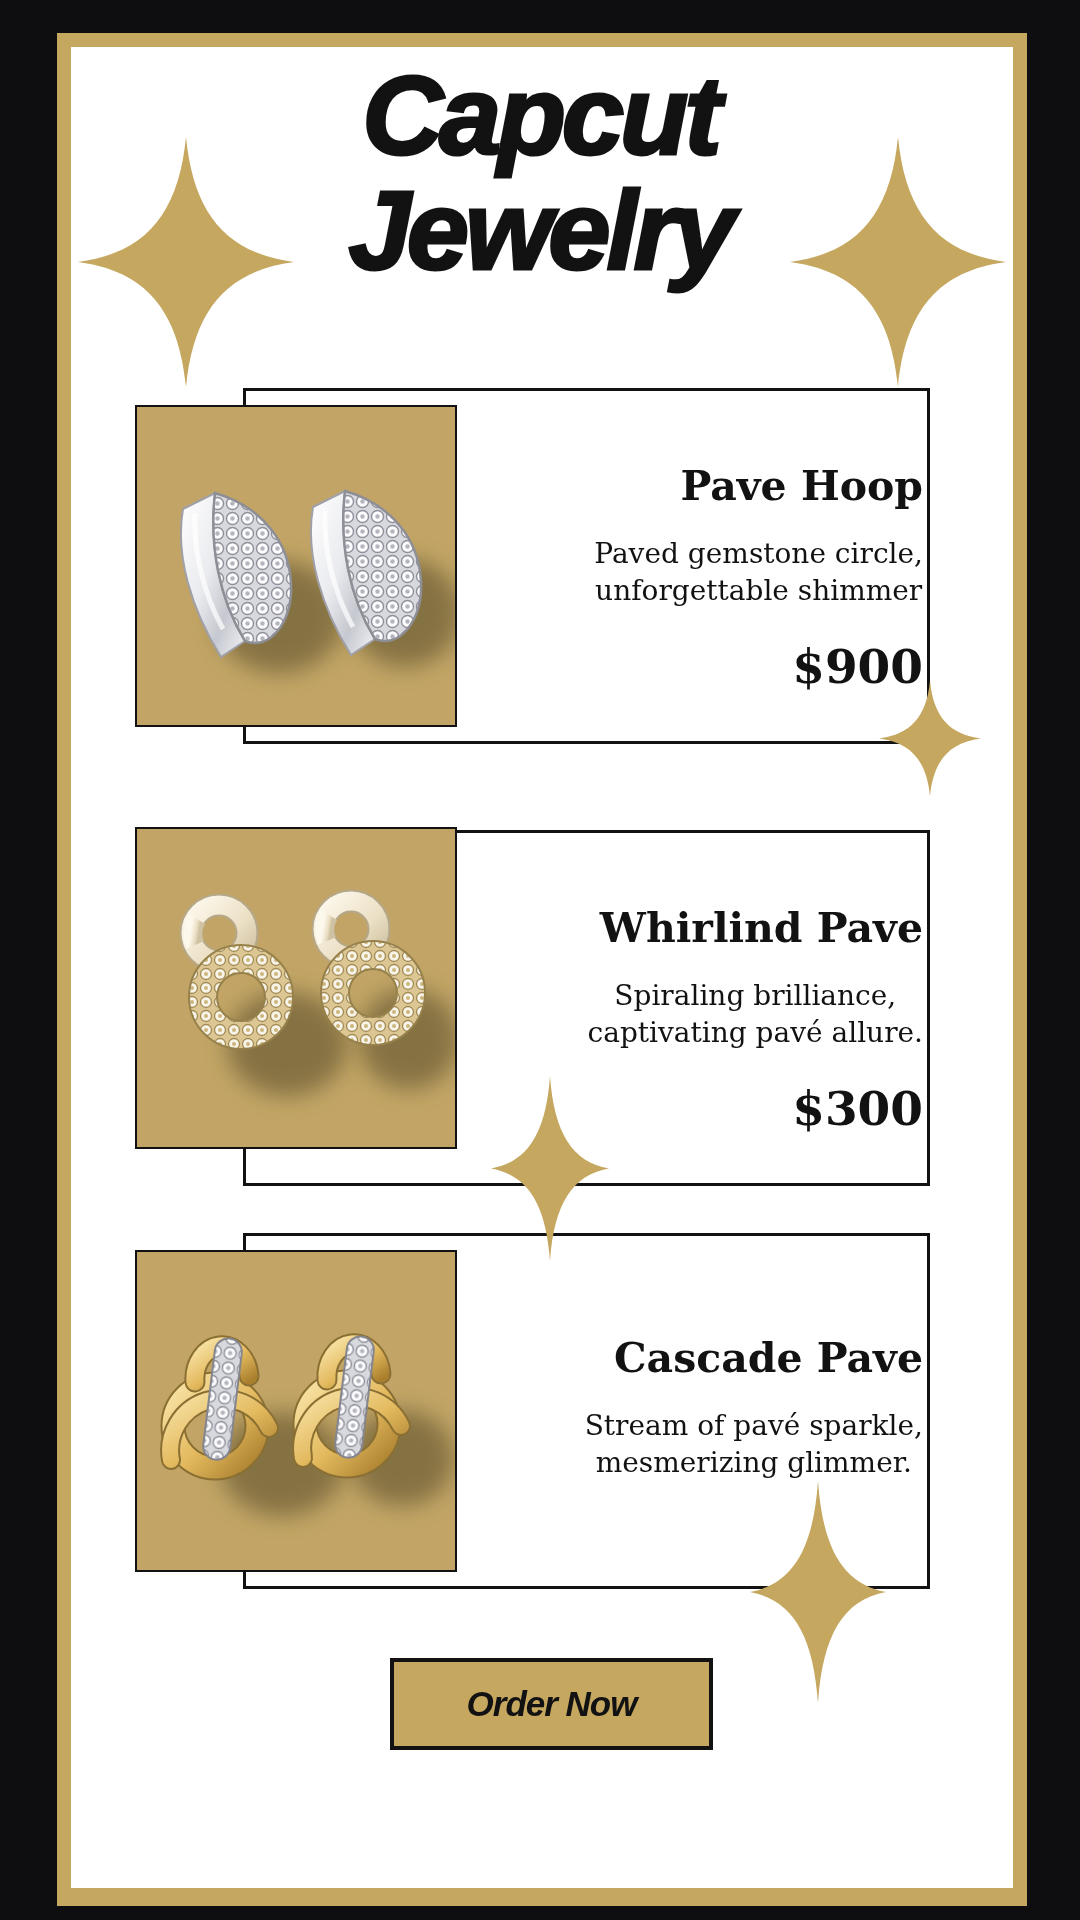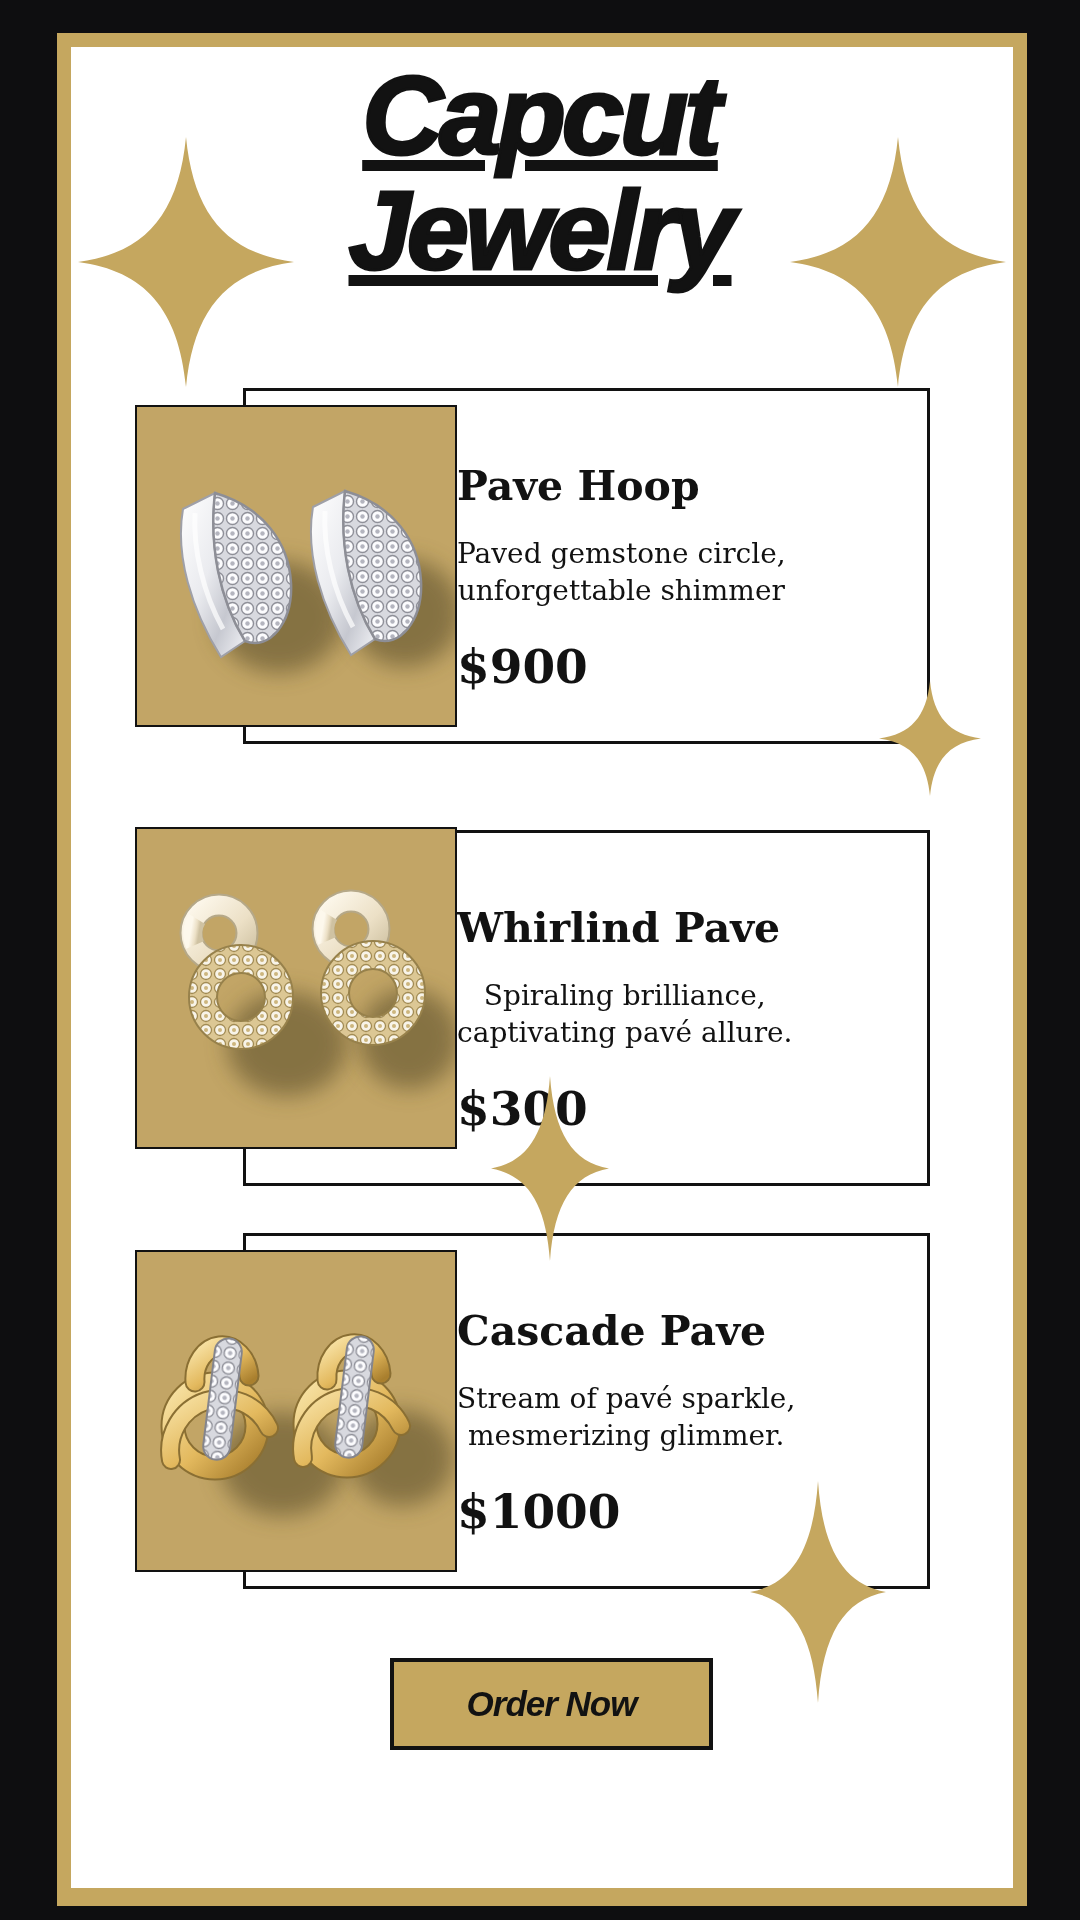--- a/index.html
+++ b/index.html
@@ -12,35 +12,35 @@
   html,body{margin:0;padding:0;background:var(--black);}
   .poster{
     position:relative;width:1080px;height:1920px;background:var(--black);
     overflow:hidden;font-family:"Liberation Sans",sans-serif;
   }
   .gold-frame{position:absolute;left:57px;top:33px;width:970px;height:1873px;background:var(--gold);}
   .white-panel{position:absolute;left:14px;top:14px;width:942px;height:1841px;background:var(--white);}
   .title{
     position:absolute;left:0;top:58px;width:100%;text-align:center;z-index:2;
     font-weight:bold;font-style:italic;font-size:112px;line-height:1.03;
-    letter-spacing:-4px;color:var(--ink);text-decoration:underline;-webkit-text-stroke:3px var(--ink);
+    letter-spacing:-4px;color:var(--ink);-webkit-text-stroke:3px var(--ink);
   }
   .card{
     position:absolute;left:243px;width:681px;height:350px;
     background:var(--white);border:3px solid var(--ink);z-index:1;
   }
   .card-1{top:388px;} .card-2{top:810px;margin-top:20px;} .card-3{top:1233px;}
   .tile{
     position:absolute;left:135px;width:318px;height:318px;
     background:var(--tile-gold);border:2px solid var(--ink);z-index:3;
   }
   .tile-1{top:405px;} .tile-2{top:827px;} .tile-3{top:1250px;}
   .card-text{
     position:absolute;left:211px;right:4px;top:0;height:100%;
-    display:flex;flex-direction:column;align-items:flex-start;justify-content:center;
+    display:flex;flex-direction:column;align-items:flex-end;justify-content:center;
     padding-top:12px;text-align:center;color:var(--ink);
     font-family:"DejaVu Serif","Liberation Serif",serif;
   }
   .p-name{font-size:41px;font-weight:bold;margin-bottom:26px;}
   .p-desc{font-size:28px;line-height:1.32;margin-bottom:30px;}
   .p-price{font-size:47px;font-weight:bold;}
   .sparkle{position:absolute;color:var(--gold);z-index:5;pointer-events:none;}
   .sparkle svg{display:block;width:100%;height:100%;}
   .sp-top-left{left:78px;top:137px;width:216px;height:250px;}
   .sp-top-right{left:790px;top:137px;width:216px;height:250px;}
@@ -118,21 +118,20 @@
     </div>
   </div>
 
   <div class="card card-3">
     <div class="card-text">
       <div class="p-name">Cascade Pave</div>
       <div class="p-desc">
         <span>Stream of pavé sparkle,</span><br>
         <span>mesmerizing glimmer.</span>
       </div>
-      <div class="p-price">$1000</div>
     </div>
   </div>
 
   <div class="tile tile-1">
     <svg viewBox="0 0 318 318" width="318" height="318">
       <defs>
         <linearGradient id="s1-m" x1="0" y1="0" x2="1" y2="1">
           <stop offset="0" stop-color="#ffffff"></stop>
             <stop offset=".45" stop-color="#eaebef"></stop>
           <stop offset=".72" stop-color="#c6c8d0"></stop>

